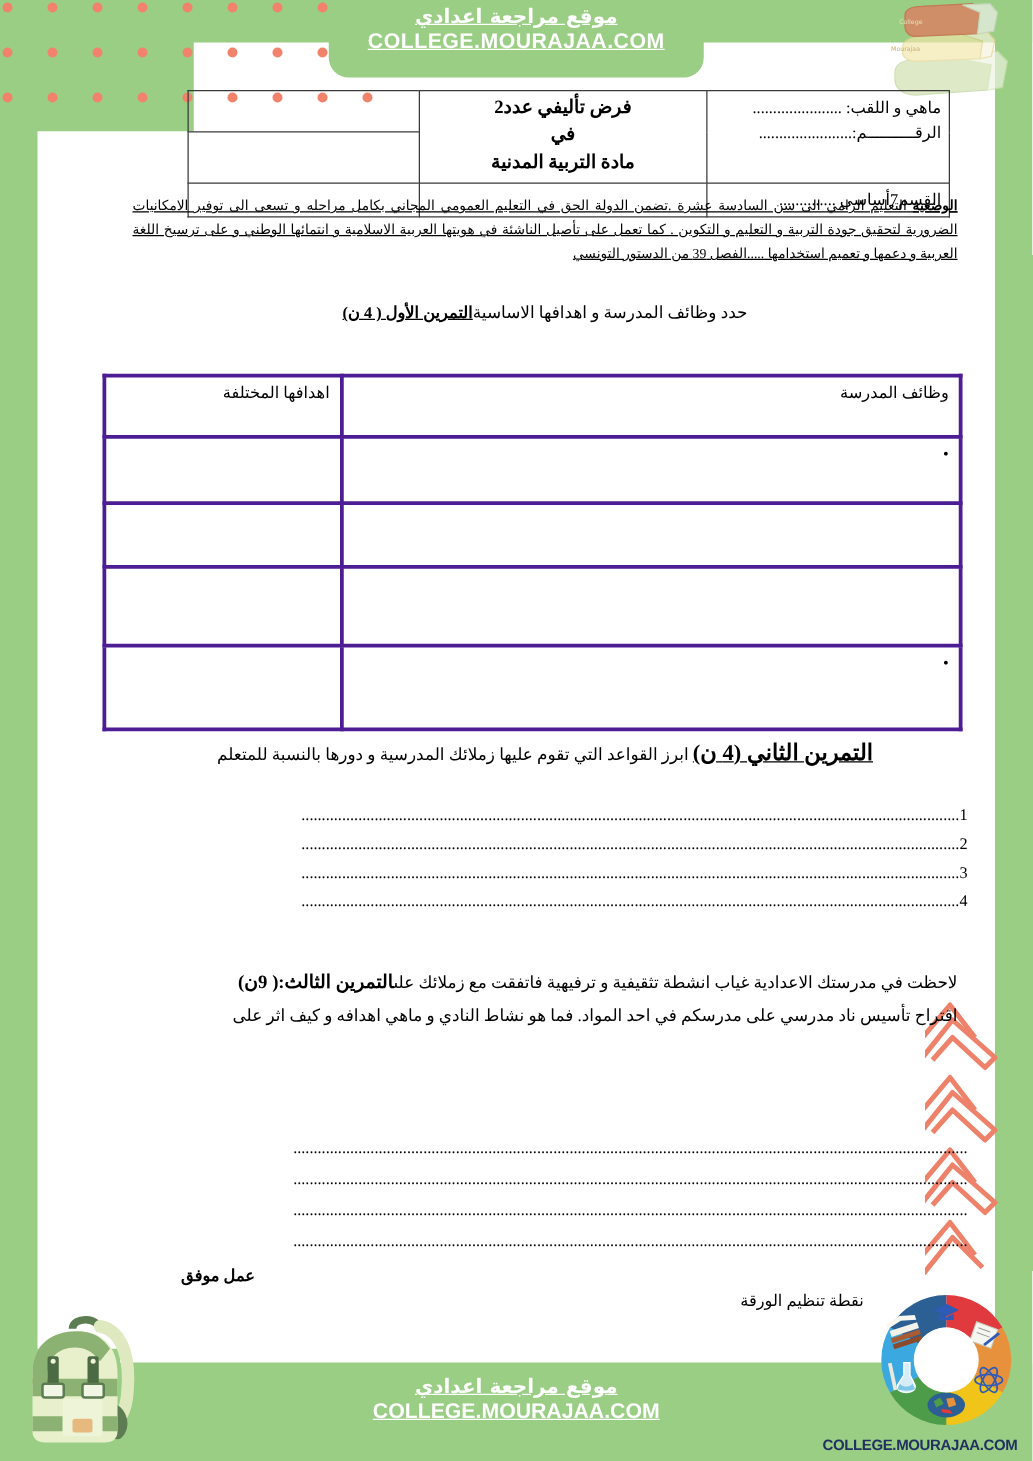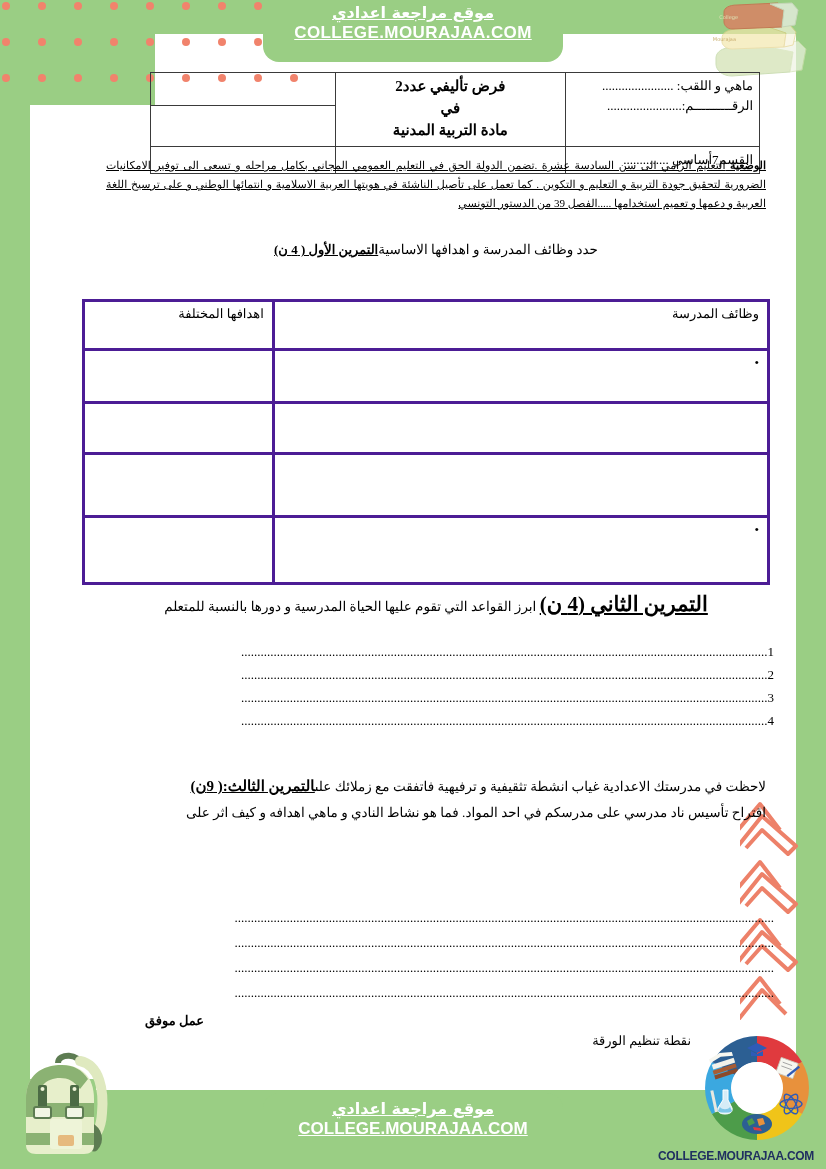--- a/index.html
+++ b/index.html
@@ -274,21 +274,21 @@
   
   .ex2 {
     position: absolute;
     right: 30px;
     top: 560px;
     width: 660px;
     font-size: 13.5px;
     text-align: center;
     line-height: 1.6;
   }
-  .ex2-title { font-weight: bold; text-decoration: underline; font-size: 21px; }
+  .ex2-title { font-weight: bold; text-decoration: underline; font-size: 18px; }
 
   .answer-lines {
     position: absolute;
     right: 22px;
     top: 614px;
     width: 672px;
   }
   .aline {
     font-size: 13px;
     line-height: 1.55;
@@ -302,21 +302,21 @@
   
   .ex3 {
     position: absolute;
     right: 30px;
     top: 745px;
     width: 660px;
     font-size: 13.5px;
     line-height: 1.85;
     text-align: justify;
   }
-  .ex3-title { font-weight: bold; text-decoration: underline; font-size: 15px; }
+  .ex3-title { font-weight: bold; font-size: 15px; }
 
   .answer-lines2 {
     position: absolute;
     right: 22px;
     top: 880px;
     width: 672px;
   }
   .aline2 {
     font-size: 13px;
     line-height: 1.5;
@@ -549,21 +549,21 @@
       </tr>
       <tr class="r-d">
         <td class="gt-fn">•</td>
         <td class="gt-obj"></td>
       </tr>
     </tbody>
       </table>
 
     <div class="ex2">
       <span class="ex2-title">التمرين الثاني (4 ن)</span>
-      <span>ابرز القواعد التي تقوم عليها الحياة المدرسية و دورها بالنسبة للمتعلم</span>
+      <span>ابرز القواعد التي تقوم عليها زملائك المدرسية و دورها بالنسبة للمتعلم</span>
     </div>
 
     <div class="answer-lines">
       <div class="aline">1..................................................................................................................................................................</div>
       <div class="aline">2..................................................................................................................................................................</div>
       <div class="aline">3..................................................................................................................................................................</div>
       <div class="aline">4..................................................................................................................................................................</div>
     </div>
 
     <div class="ex3">

